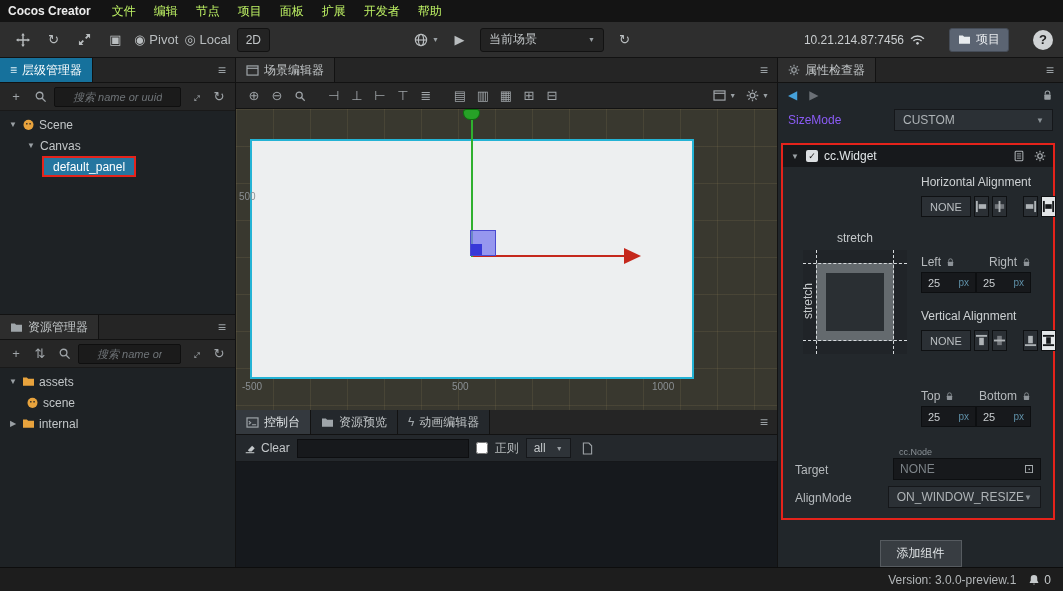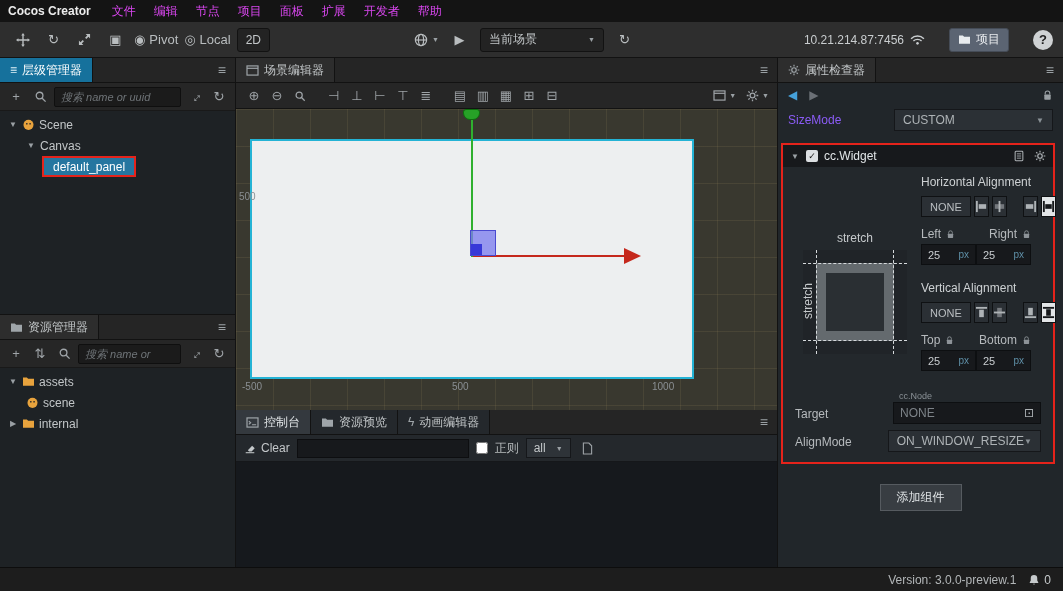--- a/index.html
+++ b/index.html
@@ -3,21 +3,21 @@
 <meta charset="utf-8">
 <style>
   *{margin:0;padding:0;box-sizing:border-box;font-family:"Liberation Sans","DejaVu Sans",sans-serif;}
   html,body{width:1063px;height:591px;overflow:hidden;background:#242424;color:#b8bcbe;font-size:12px;}
   .app{display:flex;flex-direction:column;width:1063px;height:591px;}
   .i{display:inline-flex;align-items:center;justify-content:center;line-height:1;}
   .rot45{transform:rotate(-45deg);}
   
   .menubar{height:22px;background:#141414;display:flex;align-items:center;padding:0 8px;flex:0 0 auto;}
   .app-title{color:#ececec;font-weight:bold;margin-right:12px;font-size:12px;}
-  .menu-item{padding:0 9px;color:#d946ef;cursor:default;}
+  .menu-item{padding:0 9px;color:#bef264;cursor:default;}
   
   .toolbar{height:36px;background:#2e2e2e;border-bottom:1px solid #121212;display:flex;align-items:center;padding:0 10px;gap:6px;flex:0 0 auto;}
   .tool-btn{height:24px;min-width:25px;background:transparent;border:none;color:#b9bdbf;display:inline-flex;align-items:center;justify-content:center;gap:4px;font-size:13px;}
   .btn-dark{background:#232323;border:1px solid #121212;border-radius:3px;padding:0 8px;height:24px;color:#c3c7c9;display:inline-flex;align-items:center;gap:5px;font-size:12px;}
   .tb-center{display:flex;align-items:center;gap:8px;margin-left:138px;}
   .scene-select{width:124px;justify-content:space-between;}
   .tb-right{margin-left:auto;display:flex;align-items:center;gap:24px;}
   .addr{color:#c9cdcf;display:inline-flex;align-items:center;gap:6px;}
   .project-btn{background:#5b6472;border:1px solid #454c57;color:#e8ebee;}
   .help-btn{width:20px;height:20px;border-radius:50%;background:#cfd2d4;color:#1d1d1d;font-weight:bold;display:inline-flex;align-items:center;justify-content:center;border:none;font-size:13px;}
@@ -31,21 +31,21 @@
   .panel-header{height:25px;background:#252525;border-bottom:1px solid #121212;display:flex;align-items:stretch;flex:0 0 auto;}
   .tab{display:flex;align-items:center;gap:5px;padding:0 10px;background:#2d2d2d;border-right:1px solid #121212;color:#c2c6c8;}
   .tab .i{color:#9fa5a9;}
   .tab.teal{background:#16719c;color:#fff;}
   .tab.teal .i{color:#dff0f7;}
   .tab.subtab{background:#24282c;}
   .tab.subtab.on{background:#34393e;color:#e2e6e8;}
   .menu-icon{margin-left:auto;align-self:center;padding:0 9px;font-size:14px;color:#9aa0a4;}
   .panel-toolbar{height:28px;display:flex;align-items:center;gap:4px;padding:0 6px;background:#262626;border-bottom:1px solid #191919;flex:0 0 auto;}
   .tb-icon{width:20px;height:20px;display:inline-flex;align-items:center;justify-content:center;color:#9fa4a8;font-size:13px;background:transparent;border:none;}
-  .search{flex:1;height:20px;background:#1b1b1b;border:1px solid #0f0f0f;border-radius:2px;color:#ccc;padding:0 6px;font-style:italic;font-size:11px;min-width:0;}
+  .search{flex:1;height:20px;background:#1b1b1b;border:1px solid #0f0f0f;border-radius:2px;color:#ccc;padding:0 18px;font-style:italic;font-size:11px;min-width:0;}
   .search::placeholder{color:#6f7478;font-style:italic;}
   
   .tree{flex:1;background:#1e2225;padding-top:3px;overflow:hidden;}
   .tree-row{height:21px;display:flex;align-items:center;gap:4px;color:#c2c6c8;padding-left:8px;}
   .lvl1{padding-left:26px;}.lvl2{padding-left:42px;}
   .caret{font-size:8px;color:#9aa0a4;width:10px;display:inline-flex;justify-content:center;}
   .sel-box{border:2px solid #e5231b;background:#2576a0;color:#fff;padding:0 9px;height:21px;display:inline-flex;align-items:center;}
   
   .scene{flex:0 0 352px;}
   .scene-toolbar{height:26px;display:flex;align-items:center;gap:3px;padding:0 8px;background:#262626;border-bottom:1px solid #121212;flex:0 0 auto;}
@@ -92,21 +92,21 @@
   .sp-dh1,.sp-dh2{position:absolute;left:0;right:0;border-top:1px dashed #d6dadd;}
   .sp-dh1{top:13px;}.sp-dh2{bottom:13px;}
   .stretch-left-label{position:absolute;left:-13px;top:44px;transform:rotate(-90deg);transform-origin:center;color:#c6cacc;}
   .controls-col{flex:1;display:flex;flex-direction:column;min-width:0;}
   .sec-title{color:#cdd1d3;margin:2px 0 7px 0;}
   .align-row{display:flex;gap:3px;margin-bottom:10px;align-items:center;}
   .none-btn{height:21px;padding:0 8px;background:#2b3035;border:1px solid #0f1113;color:#babec1;font-size:11px;}
   .align-btn{width:25px;height:21px;background:#2b3035;border:1px solid #0f1113;display:inline-flex;align-items:center;justify-content:center;color:#aeb3b6;padding:0;}
   .align-btn.gapL{margin-left:13px;}
   .align-btn.on{background:#e3e6e8;color:#15171a;}
-  .pair-labels{display:flex;justify-content:space-between;margin-bottom:3px;padding-right:12px;}
+  .pair-labels{display:flex;justify-content:space-between;margin-bottom:3px;padding-right:12px;margin-top:28px;}
   .pair{display:flex;align-items:center;gap:5px;color:#b6babd;}
   .pair .i{color:#8d9398;}
   .num-row{display:flex;justify-content:space-between;margin-bottom:8px;padding-right:12px;}
   .num-field{width:64px;height:21px;background:#17191c;border:1px solid #0d0f11;display:flex;align-items:center;justify-content:space-between;padding:0 6px;}
   .num-input{width:26px;background:transparent;border:none;color:#c9cdd0;font-size:11px;}
   .unit{color:#5f90a8;font-size:10px;}
   .prop-row{display:flex;align-items:flex-end;padding:3px 12px 3px 12px;gap:6px;}
   .prop-label{width:92px;color:#b6babd;padding-bottom:3px;}
   .target-wrap{flex:1;position:relative;padding-top:10px;}
   .target-type{position:absolute;top:-1px;left:6px;font-size:9px;color:#8a9196;}

